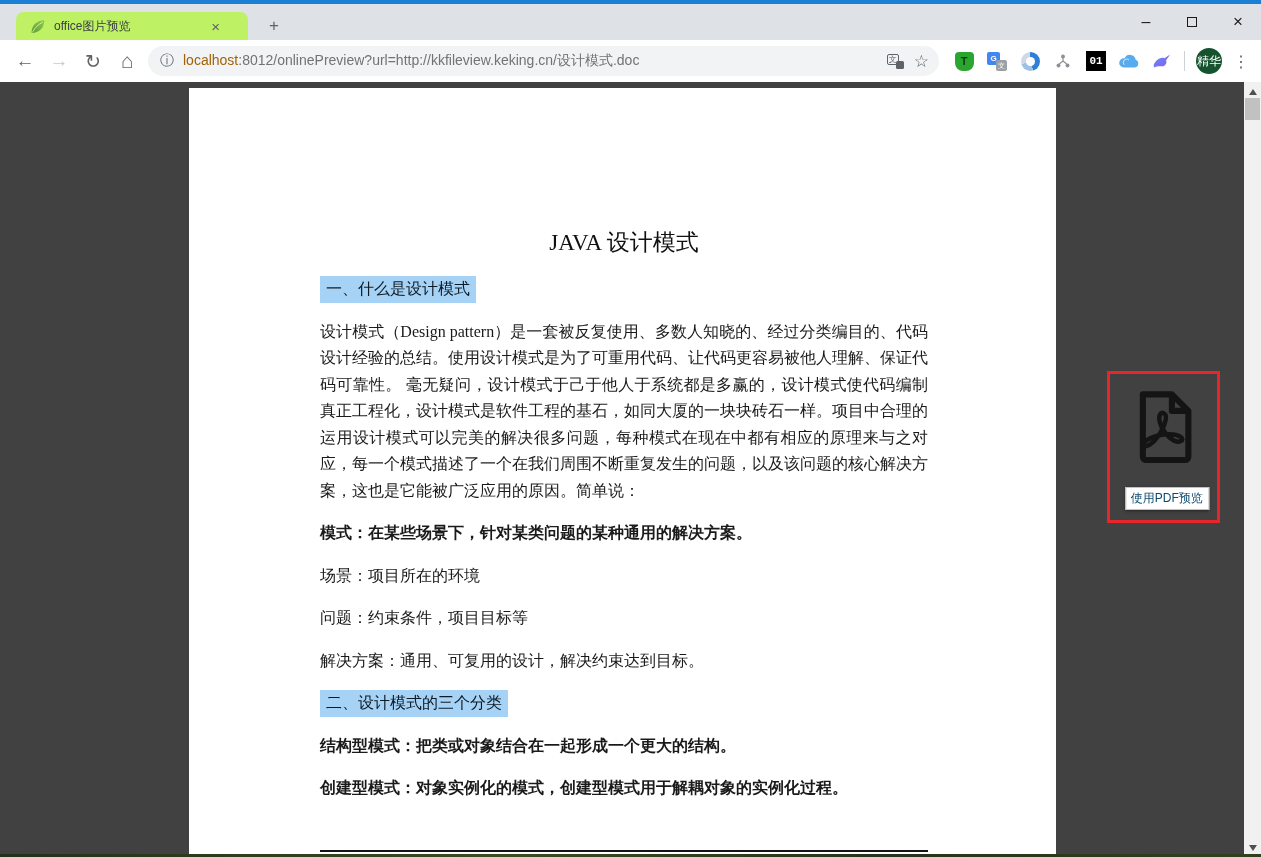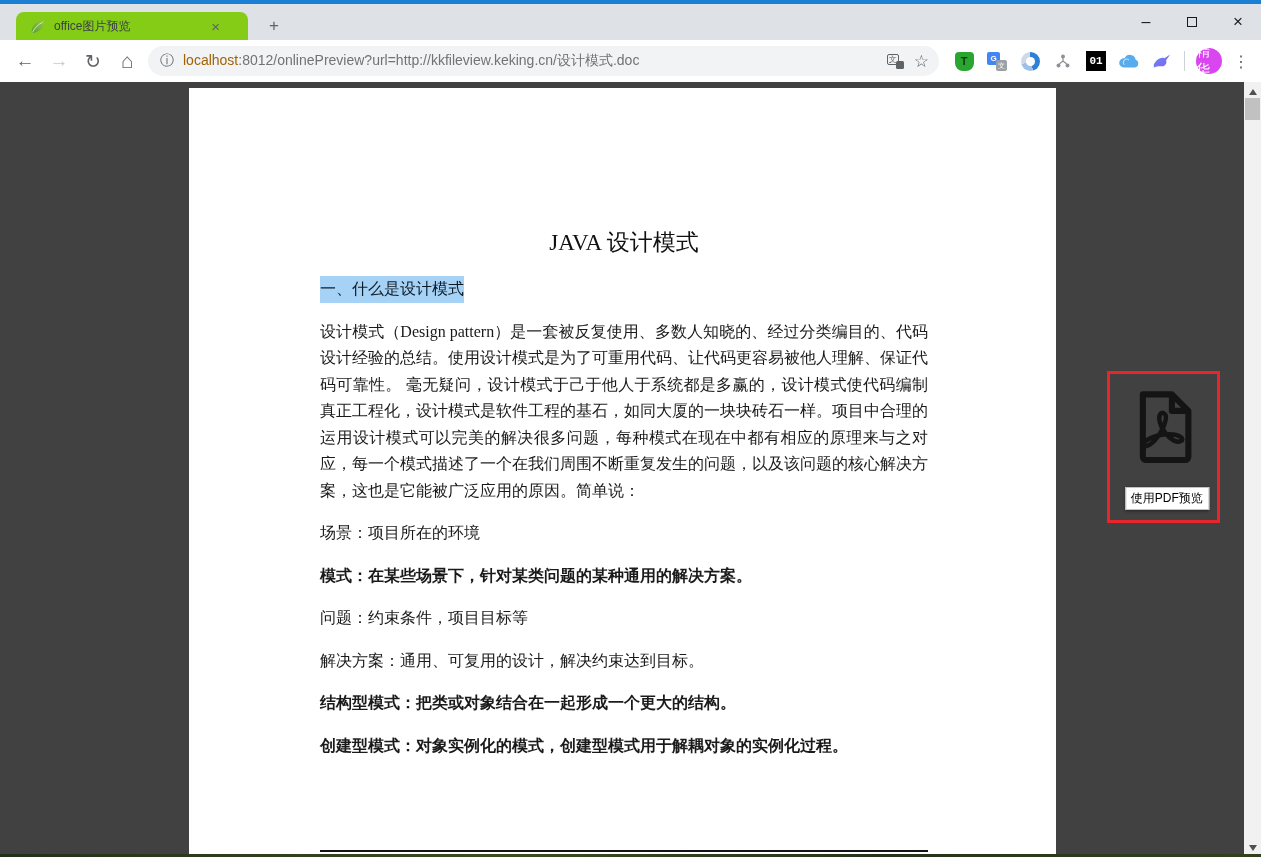--- a/index.html
+++ b/index.html
@@ -4,21 +4,21 @@
 <style>
   * { margin:0; padding:0; box-sizing:border-box; }
   html,body { width:1261px; height:857px; overflow:hidden; }
   body { font-family:"Liberation Sans", sans-serif; }
 
   #window { position:relative; width:1261px; height:857px; background:#414141; overflow:hidden; }
 
   
   .top-accent { height:4px; background:#1b7fd4; }
   .tabstrip { position:relative; height:36px; background:#dee1e6; }
-  .tab { position:absolute; left:16px; top:8px; width:232px; height:28px; background:#84cc16;
+  .tab { position:absolute; left:16px; top:8px; width:232px; height:28px; background:#bef264;
          border-radius:8px 8px 0 0; display:flex; align-items:center; padding:0 24px 0 13px; }
   .tab-favicon { width:17px; height:17px; margin-right:8px; flex:0 0 auto; }
   .tab-title { font-size:12px; color:#3c4043; white-space:nowrap; overflow:hidden; flex:1; }
   .tab-close { font-size:15px; color:#5f6368; padding:0 4px; cursor:pointer; line-height:1; }
   .newtab-btn { position:absolute; left:260px; top:8px; width:28px; height:28px; display:flex;
                 align-items:center; justify-content:center; font-size:17px; color:#5f6368; cursor:pointer; }
   .win-controls { position:absolute; right:0; top:0; height:36px; display:flex; }
   .win-btn { width:46px; height:36px; display:flex; align-items:center; justify-content:center;
              color:#1a1a1a; cursor:pointer; }
   .win-btn.min { font-size:16px; }
@@ -51,44 +51,44 @@
   .gt-ico .blue { position:absolute; left:0; top:0; width:13px; height:13px; background:#4285f4; border-radius:2px;
                   color:#fff; font-size:8px; font-weight:bold; text-align:center; line-height:13px; }
   .gt-ico .grey { position:absolute; right:0; bottom:0; width:11px; height:11px; background:#9aa0a6; border-radius:2px;
                   color:#fff; font-size:7px; text-align:center; line-height:11px; }
   .ring { position:relative; width:19px; height:19px; border-radius:50%;
           background:conic-gradient(#2f7fd6 0 45%, #9dc0e4 45% 70%, #cfd9e6 70% 100%); }
   .ring .hole { position:absolute; left:5px; top:5px; width:9px; height:9px; background:#fff; border-radius:50%; }
   .counter { width:20px; height:20px; background:#000; color:#fff; font-family:"Liberation Mono", monospace;
              font-weight:bold; font-size:11px; display:flex; align-items:center; justify-content:center; }
   .ext-divider { width:1px; height:20px; background:#d0d3d6; }
-  .avatar { width:26px; height:26px; border-radius:50%; background:#d946ef; color:#fff; font-size:14px;
+  .avatar { width:26px; height:26px; border-radius:50%; background:#14532d; color:#fff; font-size:12px;
             display:flex; align-items:center; justify-content:center; cursor:pointer; }
   .kebab { font-size:16px; color:#5f6368; letter-spacing:0; width:16px; text-align:center; cursor:pointer; }
 
   
   .content { position:relative; height:772px; background:#414141; overflow:hidden; }
   .page { position:absolute; left:189px; top:6px; width:867px; height:766px; background:#ffffff; overflow:hidden; }
   .doc { padding:138px 128px 0 131px; font-family:"Liberation Serif", serif; color:#1a1a1a;
          font-size:16px; line-height:26.5px; }
   .doc-title { font-size:23px; line-height:34px; text-align:center; margin-bottom:13px; color:#111; }
-  .doc-h { display:inline-block; background:#a6d2f5; color:#0d1b26; padding:0 0; }
+  .doc-h { display:inline-block; background:#a6d2f5; color:#0d1b26; padding:0 6px; }
   .hl-wrap { margin:16px 0; }
   .doc-para { margin:16px 0; text-align:justify; }
   .doc-line { margin:16px 0; }
   .doc-line.bold { font-weight:bold; }
   .figure-topline { position:absolute; left:131px; top:762px; width:608px; height:2px; background:#141414; }
 
   
   .pdf-widget { position:absolute; left:1107px; top:289px; width:113px; height:152px;
                 border:3px solid #e8262a; display:flex; flex-direction:column; align-items:center; cursor:pointer; }
   .pdf-widget svg { margin-top:10px; }
   .pdf-label { position:absolute; bottom:10px; left:50%; transform:translateX(-46%);
                background:#ffffff; border:1px solid #c2c2c2; box-shadow:0 1px 3px rgba(0,0,0,.45);
-               font-size:12px; color:#000000; padding:2px 5px; white-space:nowrap; }
+               font-size:12px; color:#0c4a6e; padding:2px 5px; white-space:nowrap; }
 
   
   .scrollbar { position:absolute; right:0; top:0; width:17px; height:775px; background:#f1f1f1; z-index:5; }
   .sb-arrow { position:absolute; left:0; width:17px; height:15px; display:flex; align-items:center; justify-content:center; cursor:pointer; }
   .sb-arrow.up { top:2px; } .sb-arrow.down { bottom:2px; }
   .tri-up { width:0; height:0; border-left:4.5px solid transparent; border-right:4.5px solid transparent; border-bottom:6px solid #505050; }
   .tri-down { width:0; height:0; border-left:4.5px solid transparent; border-right:4.5px solid transparent; border-top:6px solid #505050; }
   .sb-thumb { position:absolute; left:1px; top:16px; width:15px; height:22px; background:#c1c1c1; cursor:grab; }
 
   .bottom-edge { position:absolute; left:0; bottom:0; width:1261px; height:3px;
@@ -193,24 +193,25 @@
     </div>
   </div>
 
   <div class="content">
 
     <div class="page">
       <div class="doc">
         <div class="doc-title">JAVA 设计模式</div>
         <div class="hl-wrap"><span class="doc-h">一、什么是设计模式</span></div>
         <div class="doc-para">设计模式（Design pattern）是一套被反复使用、多数人知晓的、经过分类编目的、代码设计经验的总结。使用设计模式是为了可重用代码、让代码更容易被他人理解、保证代码可靠性。 毫无疑问，设计模式于己于他人于系统都是多赢的，设计模式使代码编制真正工程化，设计模式是软件工程的基石，如同大厦的一块块砖石一样。项目中合理的运用设计模式可以完美的解决很多问题，每种模式在现在中都有相应的原理来与之对应，每一个模式描述了一个在我们周围不断重复发生的问题，以及该问题的核心解决方案，这也是它能被广泛应用的原因。简单说：</div>
+        <div class="doc-line bold">模式：在某些场景下，针对某类问题的某种通用的解决方案。</div>
         <div class="doc-line">场景：项目所在的环境</div>
-        <div class="doc-line bold">模式：在某些场景下，针对某类问题的某种通用的解决方案。</div>
         <div class="doc-line">问题：约束条件，项目目标等</div>
         <div class="doc-line">解决方案：通用、可复用的设计，解决约束达到目标。</div>
+        <div class="hl-wrap"><span class="doc-h">二、设计模式的三个分类</span></div>
         <div class="doc-line bold">结构型模式：把类或对象结合在一起形成一个更大的结构。</div>
         <div class="doc-line bold">创建型模式：对象实例化的模式，创建型模式用于解耦对象的实例化过程。</div>
 
       </div>
       <div class="figure-topline"></div>
     </div>
 
     <div class="pdf-widget">
       <svg width="86" height="86" viewBox="0 0 24 24">
         <path d="M6.1 2.9 h8.1 l4.6 4.6 v12.8 a0.9 0.9 0 0 1 -0.9 0.9 h-10.9 a0.9 0.9 0 0 1 -0.9 -0.9 z" fill="none" stroke="#141414" stroke-width="1.7" stroke-linejoin="round"></path>

